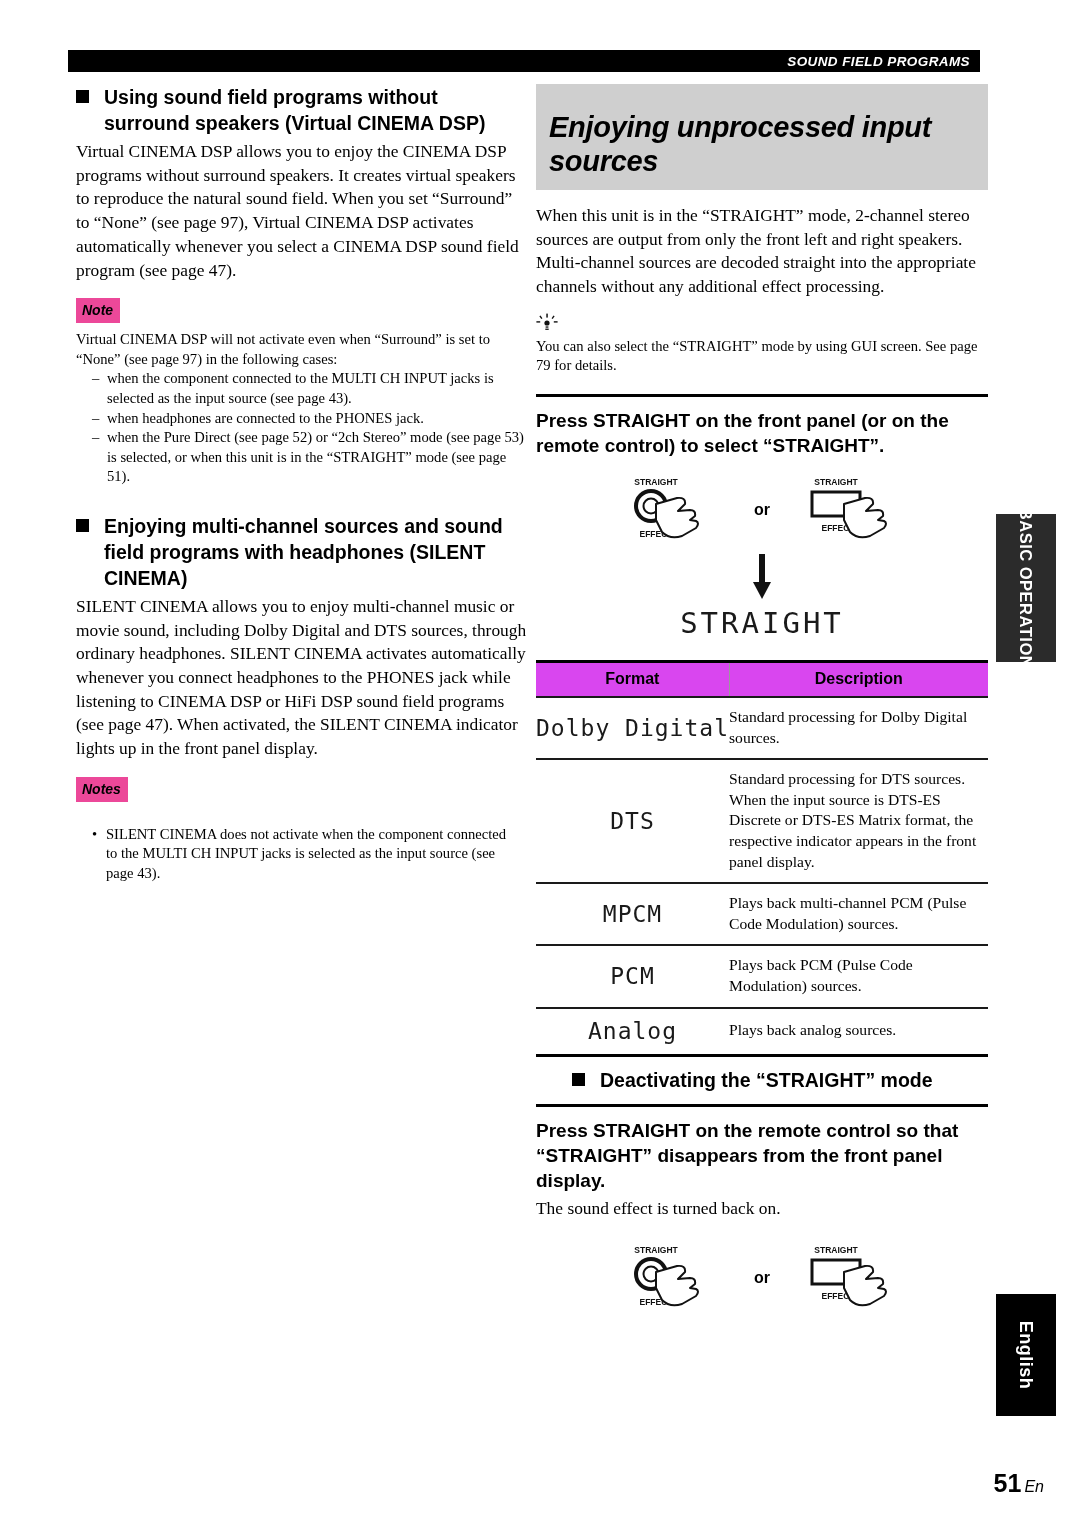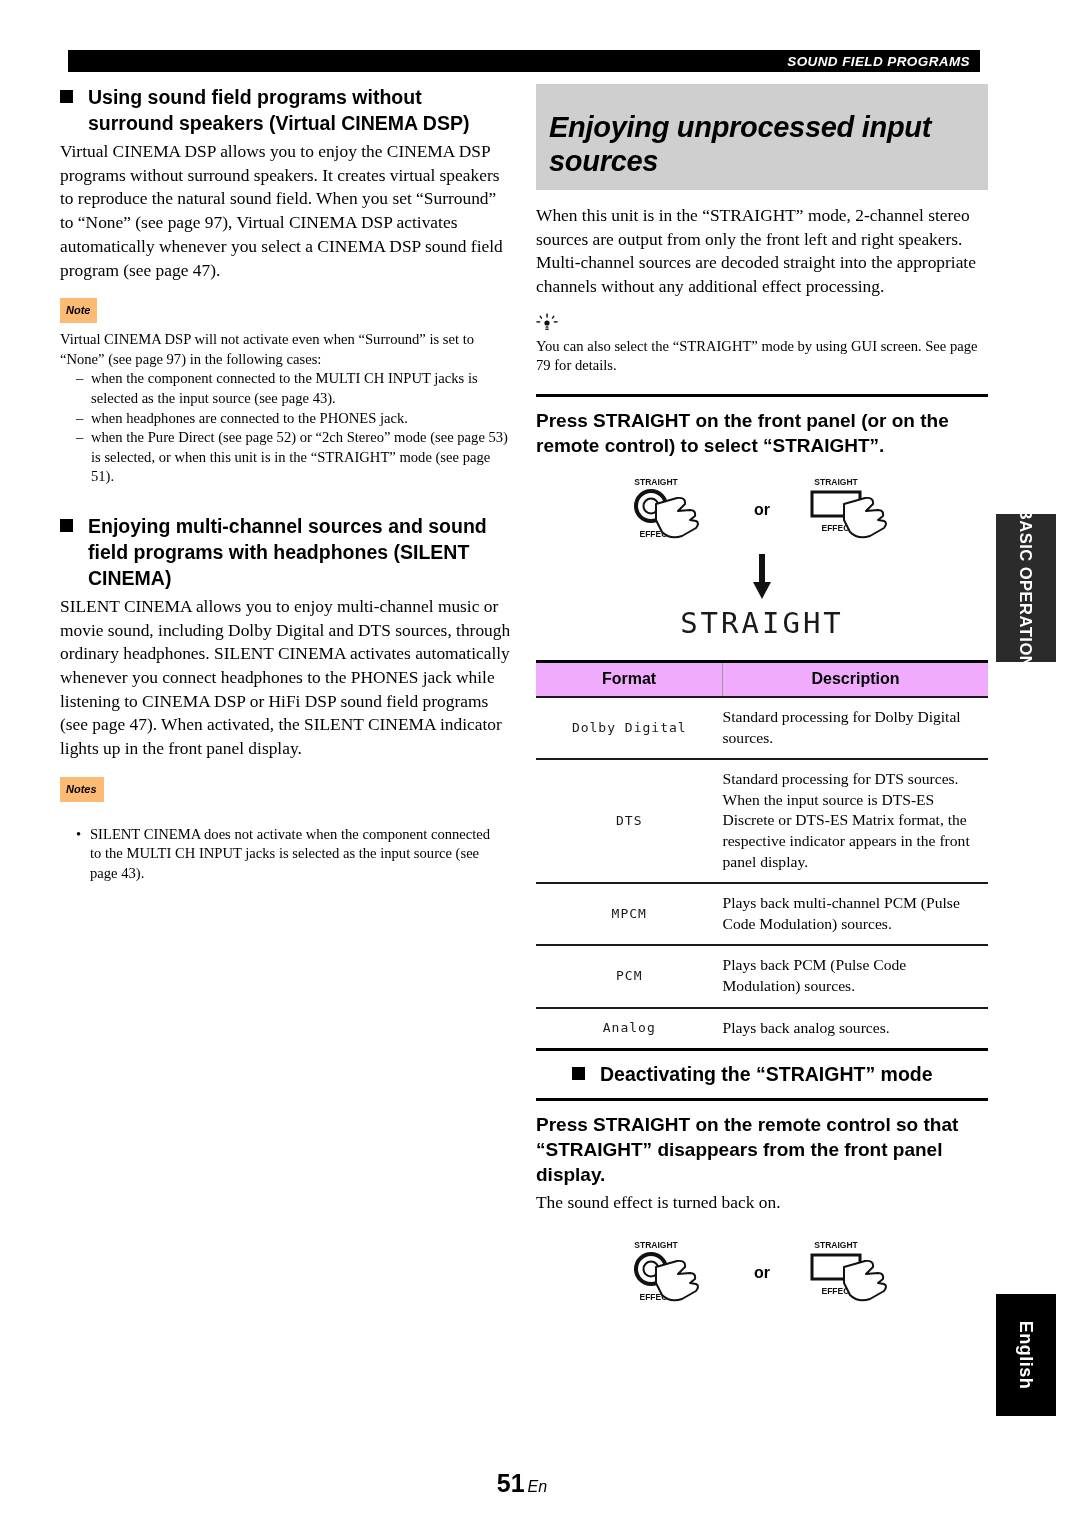--- a/index.html
+++ b/index.html
@@ -35,21 +35,21 @@
     font-weight: bold;
     font-style: italic;
     font-size: 13.5px;
     letter-spacing: 0.4px;
     white-space: nowrap;
   }
 
   
   .col-left {
     position: absolute;
-    left: 60px;
+    left: 76px;
     top: 84px;
     width: 452px;
   }
   .col-right {
     position: absolute;
     left: 536px;
     top: 84px;
     width: 452px;
   }
 
@@ -77,25 +77,25 @@
     font-family: "Liberation Serif", serif;
     font-size: 17.4px;
     line-height: 23.7px;
     margin: 0 0 0 0;
     text-align: left;
   }
 
   
   .note-label {
     display: inline-block;
-    background: #fdba74;
+    background: #ec4899;
     font-family: "Liberation Sans", sans-serif;
     font-style: italic;
     font-weight: bold;
-    font-size: 11px;
+    font-size: 14px;
     line-height: 22px;
     padding: 1px 7px 2px 6px;
     margin: 16px 0 7px 0;
   }
   .note-body {
     font-family: "Liberation Serif", serif;
     font-size: 14.6px;
     line-height: 19.6px;
   }
   .note-body p { margin: 0; }
@@ -196,40 +196,40 @@
     color: #1a1a1a;
   }
 
   
   table.fmt {
     width: 100%;
     border-collapse: collapse;
     margin-top: 20px;
   }
   table.fmt thead th {
-    background: #f0abfc;
+    background: #d946ef;
     font-family: "Liberation Sans", sans-serif;
     font-weight: bold;
     font-size: 16px;
     padding: 7px 0 8px 0;
     text-align: center;
     border-top: 3px solid #000;
   }
   table.fmt thead th.col-fmt { width: 186px; border-right: 1px solid #9a9a9a; }
   table.fmt tbody td {
     border-top: 2px solid #1a1a1a;
     vertical-align: middle;
     padding: 9px 0 10px 0;
   }
   table.fmt tbody tr:first-child td { border-top: 2px solid #1a1a1a; }
   table.fmt tbody tr:last-child td { border-bottom: 3px solid #000; }
   td.cell-fmt {
     text-align: center;
     font-family: "DejaVu Sans Mono", monospace;
-    font-size: 13px;
+    font-size: 23px;
     letter-spacing: 1px;
     color: #1a1a1a;
     white-space: nowrap;
   }
   td.cell-desc {
     font-family: "Liberation Serif", serif;
     font-size: 15.6px;
     line-height: 20.6px;
     padding-left: 14px;
     padding-right: 4px;
@@ -268,21 +268,21 @@
     background: #000;
   }
   #side-tab-english .vtext { font-size: 18px; }
 
   
   .page-num {
     position: absolute;
     left: 0;
     right: 0;
     bottom: 28px;
-    text-align: center;
+    text-align: right;
     padding-right: 36px;
     font-family: "Liberation Sans", sans-serif;
   }
   .page-num .pnum {
     font-size: 25px;
     font-weight: bold;
   }
   .page-num .psuffix {
     font-size: 16px;
     font-style: italic;

